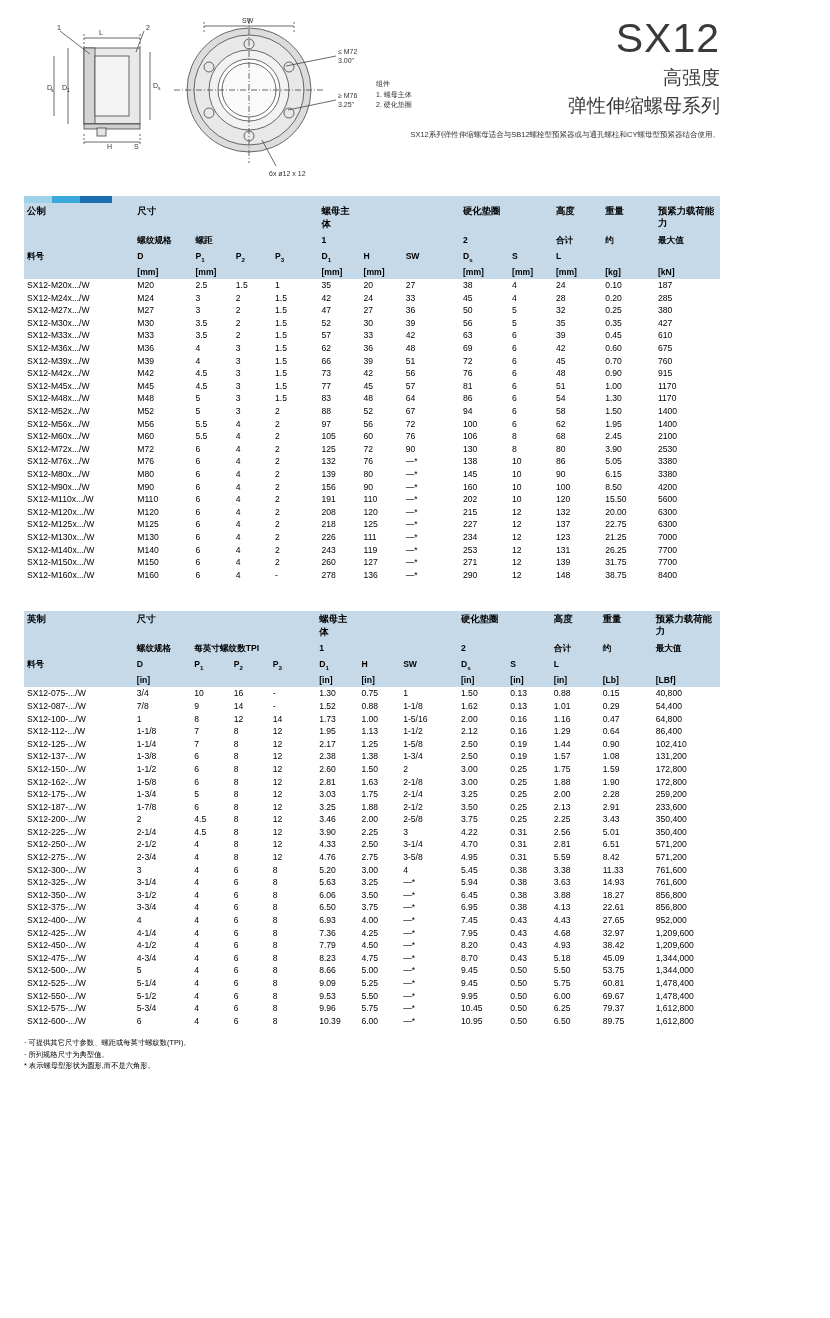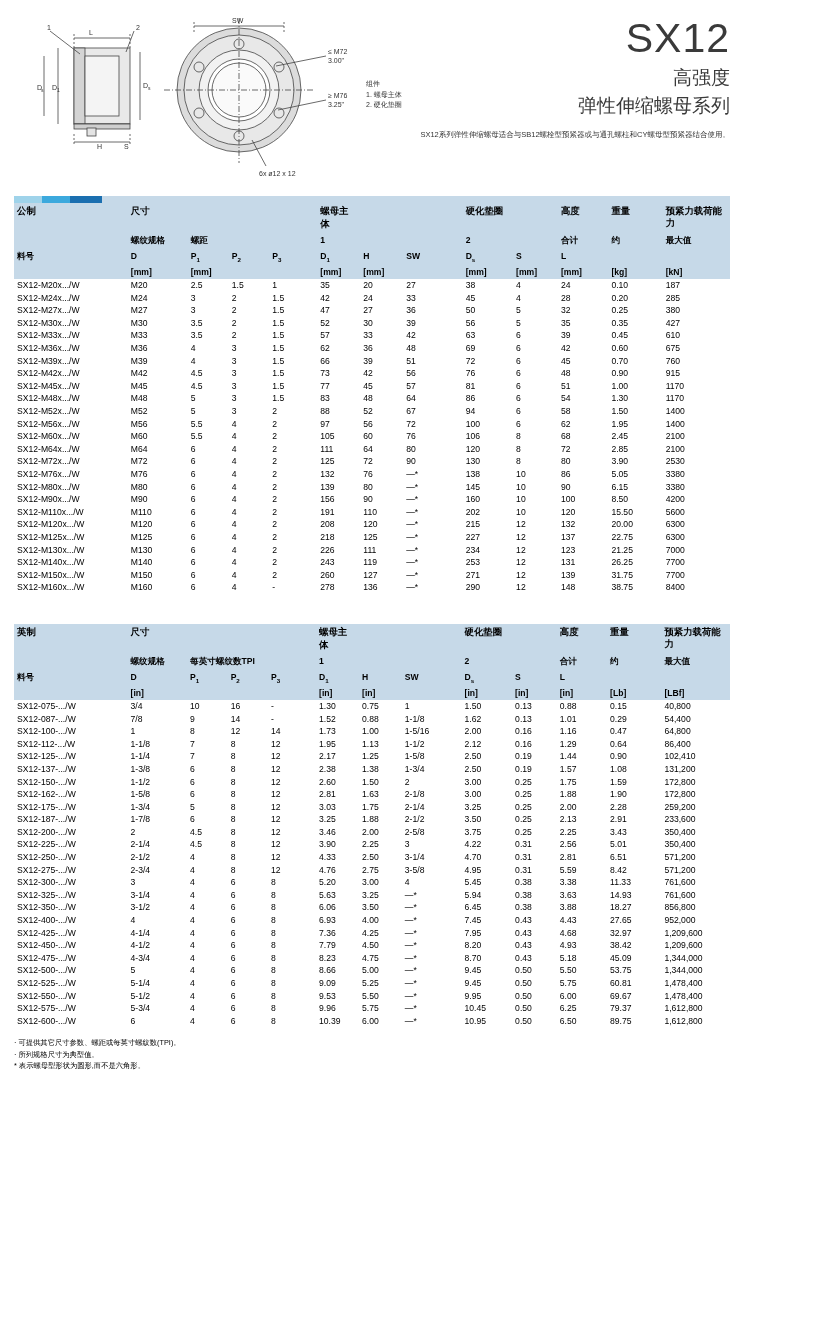--- a/index.html
+++ b/index.html
@@ -6,21 +6,21 @@
   html, body { margin:0; padding:0; }
   body {
     width: 830px;
     height: 1318px;
     background: #ffffff;
     font-family: "Liberation Sans", sans-serif;
     color: #000;
     position: relative;
     overflow: hidden;
   }
-  .page { position: relative; width: 744px; height: 1318px; padding: 0 14px; }
+  .page { position: relative; width: 744px; height: 1318px; padding: 0 24px; }
 
   
   .header { position: relative; height: 196px; }
   .drawing-area { position: absolute; left: 0; top: 8px; width: 470px; height: 180px; }
   .title-block { position: absolute; right: 0; top: 18px; width: 350px; text-align: right; }
   .brand-title { font-size: 41px; letter-spacing: 1px; color: #3a3a3a; line-height: 1.0; font-weight: 400; }
   .brand-sub1 { font-size: 19px; color: #3a3a3a; margin-top: 6px; }
   .brand-sub2 { font-size: 19px; color: #3a3a3a; margin-top: 2px; }
   .brand-desc { font-size: 7.5px; color: #333; margin-top: 10px; line-height: 1.5; }
 
@@ -419,35 +419,20 @@
             <td>105</td>
             <td>60</td>
             <td>76</td>
             <td>106</td>
             <td>8</td>
             <td>68</td>
             <td>2.45</td>
             <td>2100</td>
           </tr>
           <tr class="bodyrow">
-            <td>SX12-M64x.../W</td>
-            <td>M64</td>
-            <td>6</td>
-            <td>4</td>
-            <td>2</td>
-            <td>111</td>
-            <td>64</td>
-            <td>80</td>
-            <td>120</td>
-            <td>8</td>
-            <td>72</td>
-            <td>2.85</td>
-            <td>2100</td>
-          </tr>
-          <tr class="bodyrow">
             <td>SX12-M72x.../W</td>
             <td>M72</td>
             <td>6</td>
             <td>4</td>
             <td>2</td>
             <td>125</td>
             <td>72</td>
             <td>90</td>
             <td>130</td>
             <td>8</td>
@@ -923,20 +908,35 @@
             <td>6.06</td>
             <td>3.50</td>
             <td>—*</td>
             <td>6.45</td>
             <td>0.38</td>
             <td>3.88</td>
             <td>18.27</td>
             <td>856,800</td>
           </tr>
           <tr class="bodyrow">
+            <td>SX12-375-.../W</td>
+            <td>3-3/4</td>
+            <td>4</td>
+            <td>6</td>
+            <td>8</td>
+            <td>6.50</td>
+            <td>3.75</td>
+            <td>—*</td>
+            <td>6.95</td>
+            <td>0.38</td>
+            <td>4.13</td>
+            <td>22.61</td>
+            <td>856,800</td>
+          </tr>
+          <tr class="bodyrow">
             <td>SX12-400-.../W</td>
             <td>4</td>
             <td>4</td>
             <td>6</td>
             <td>8</td>
             <td>6.93</td>
             <td>4.00</td>
             <td>—*</td>
             <td>7.45</td>
             <td>0.43</td>

